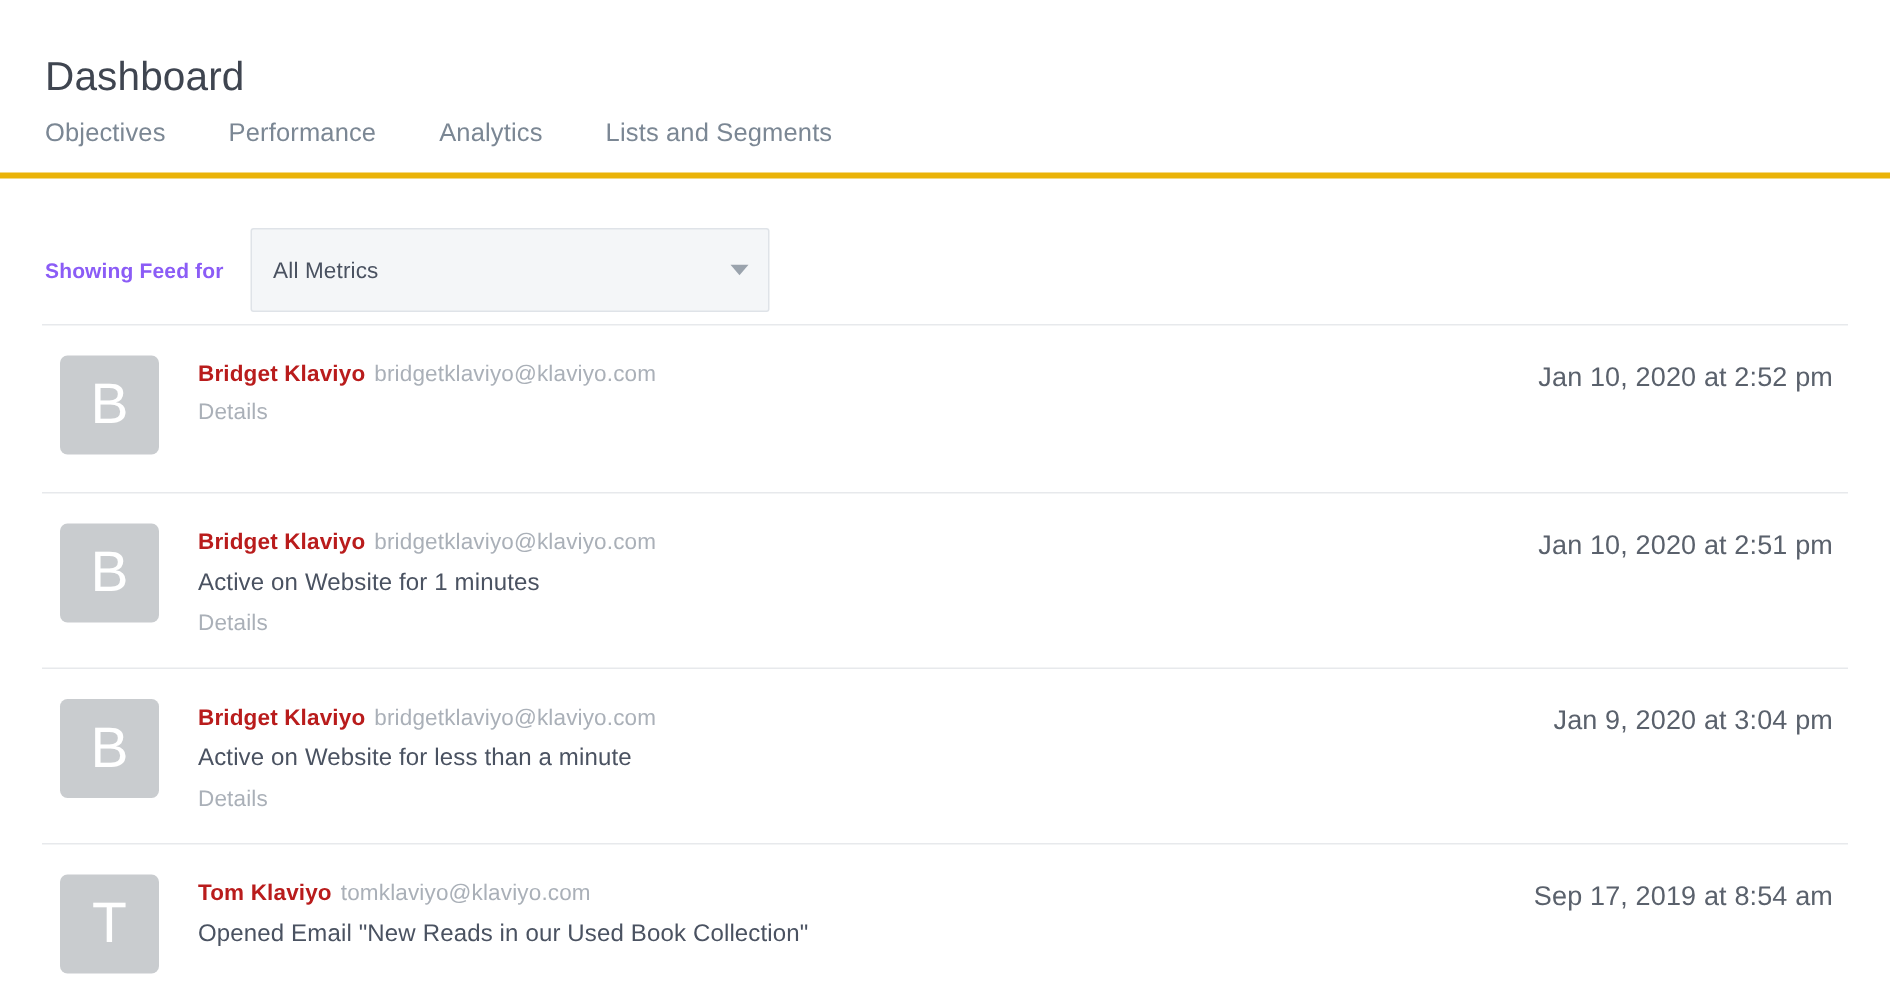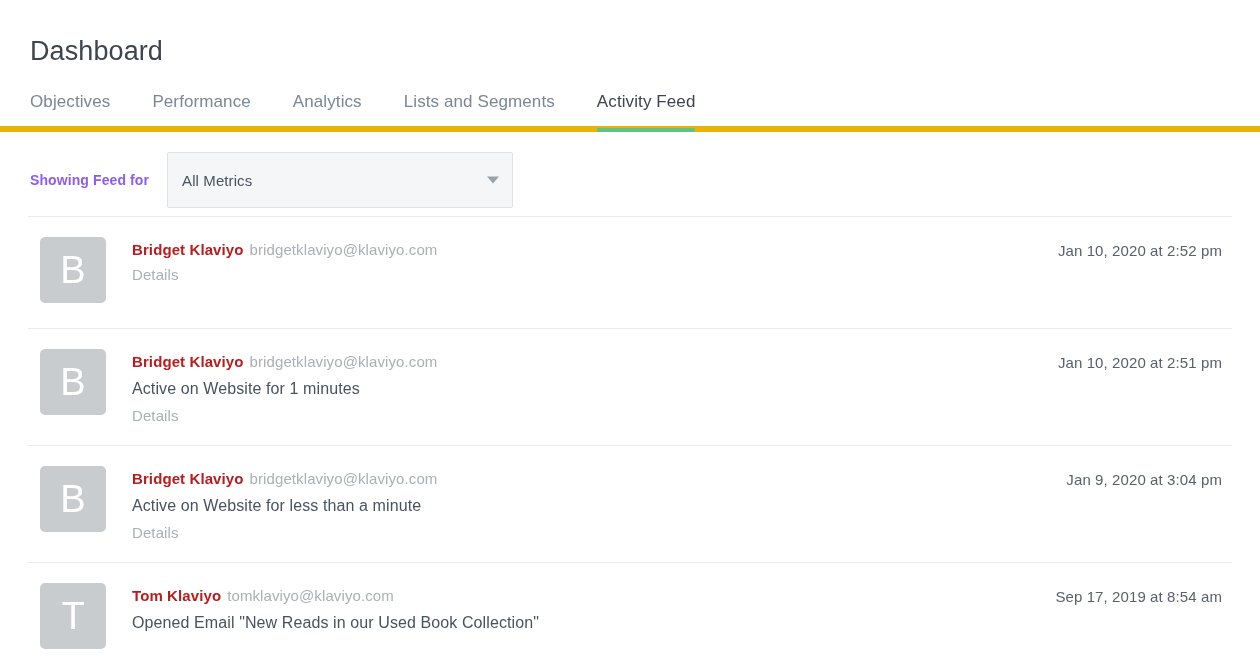--- a/index.html
+++ b/index.html
@@ -30,24 +30,24 @@
     font-weight: 400;
     color: #3f4550;
     letter-spacing: 0.1px;
     line-height: 36px;
   }
 
   
   .tabbar {
     position: absolute;
     left: 0;
-    top: 84px;
+    top: 71px;
     width: 1260px;
     height: 48px;
-    border-bottom: 6px solid #eab308;
+    border-bottom: 4px solid #eab308;
   }
   .tabs {
     position: absolute;
     left: 30px;
     top: 0;
     display: flex;
     align-items: flex-start;
     height: 48px;
   }
   .tab {
@@ -193,21 +193,21 @@
     font-size: 15px;
     line-height: 22px;
     color: #aab0b8;
     margin-top: 4px;
     cursor: pointer;
     letter-spacing: 0.1px;
   }
 
   .row-time {
     flex: 0 0 auto;
-    font-size: 15px;
+    font-size: 18px;
     line-height: 22px;
     color: #5a616c;
     padding-top: 3px;
     padding-right: 10px;
     white-space: nowrap;
     letter-spacing: 0.1px;
   }
 </style>
 </head>
 <body>
@@ -215,21 +215,20 @@
 <div class="page">
 
   <h1 class="page-title">Dashboard</h1>
 
   <div class="tabbar">
     <div class="tabs">
       <div class="tab">Objectives</div>
       <div class="tab">Performance</div>
       <div class="tab">Analytics</div>
       <div class="tab">Lists and Segments</div>
-      <div class="tab active">Activity Feed</div>
     </div>
   </div>
 
   <div class="filter-row">
     <div class="filter-label">Showing Feed for</div>
     <div class="select-box">
       <div class="select-value">All Metrics</div>
       <span class="select-caret"></span>
     </div>
   </div>

